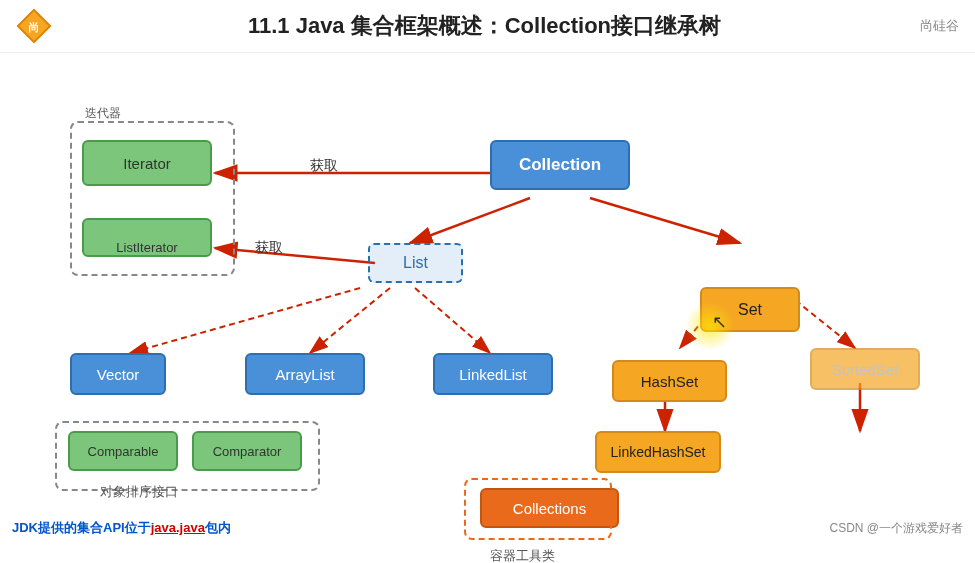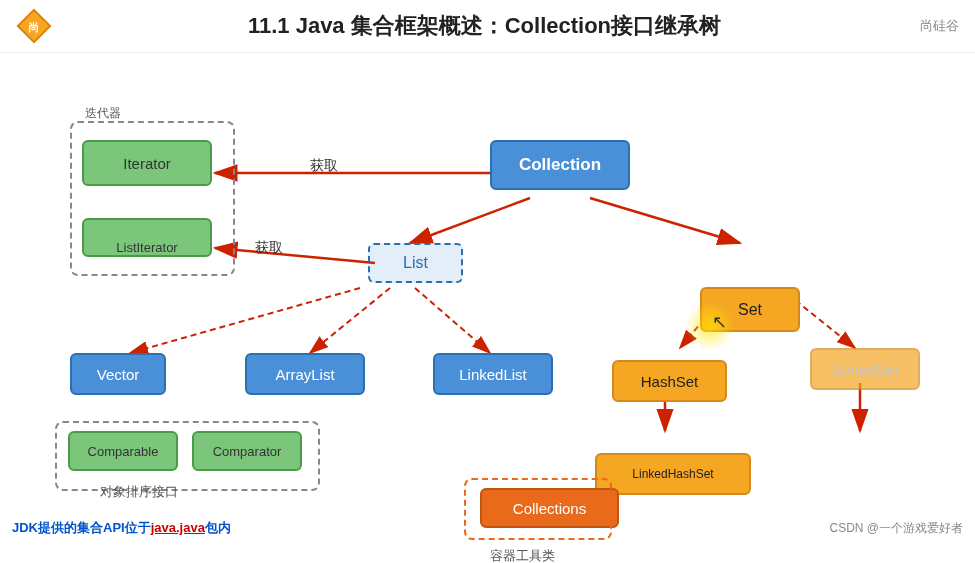--- a/index.html
+++ b/index.html
@@ -262,21 +262,21 @@
     </div>
 
     <div class="node node-orange" style="left: 612px; top: 307px; width: 115px; height: 42px;">
       <span>HashSet</span>
     </div>
 
     <div class="node node-gray" style="left: 810px; top: 295px; width: 110px; height: 42px; color: #aaa;">
       <span>SortedSet</span>
     </div>
 
-    <div class="node node-orange" style="left: 595px; top: 378px; width: 156px; height: 42px; font-size: 12px; margin-top: 22px;">
+    <div class="node node-orange" style="left: 595px; top: 378px; width: 126px; height: 42px; font-size: 14px;">
       <span>LinkedHashSet</span>
     </div>
 
 
     <div class="cursor-glow" style="left: 685px; top: 248px;"></div>
 
     <div style="position:absolute; left:712px; top:258px; font-size:18px; color:#333;">↖</div>
 
     <div class="dashed-box" style="left: 55px; top: 368px; width: 265px; height: 70px; border-color: #888;">
     </div>

